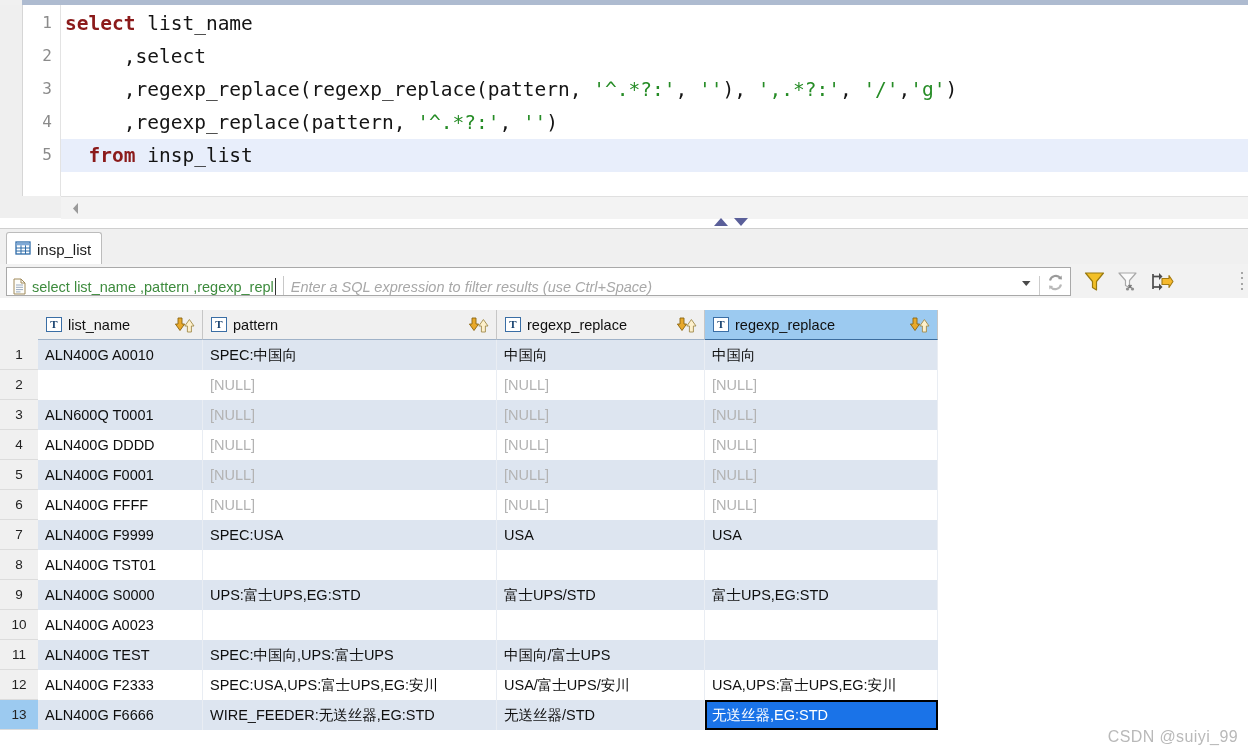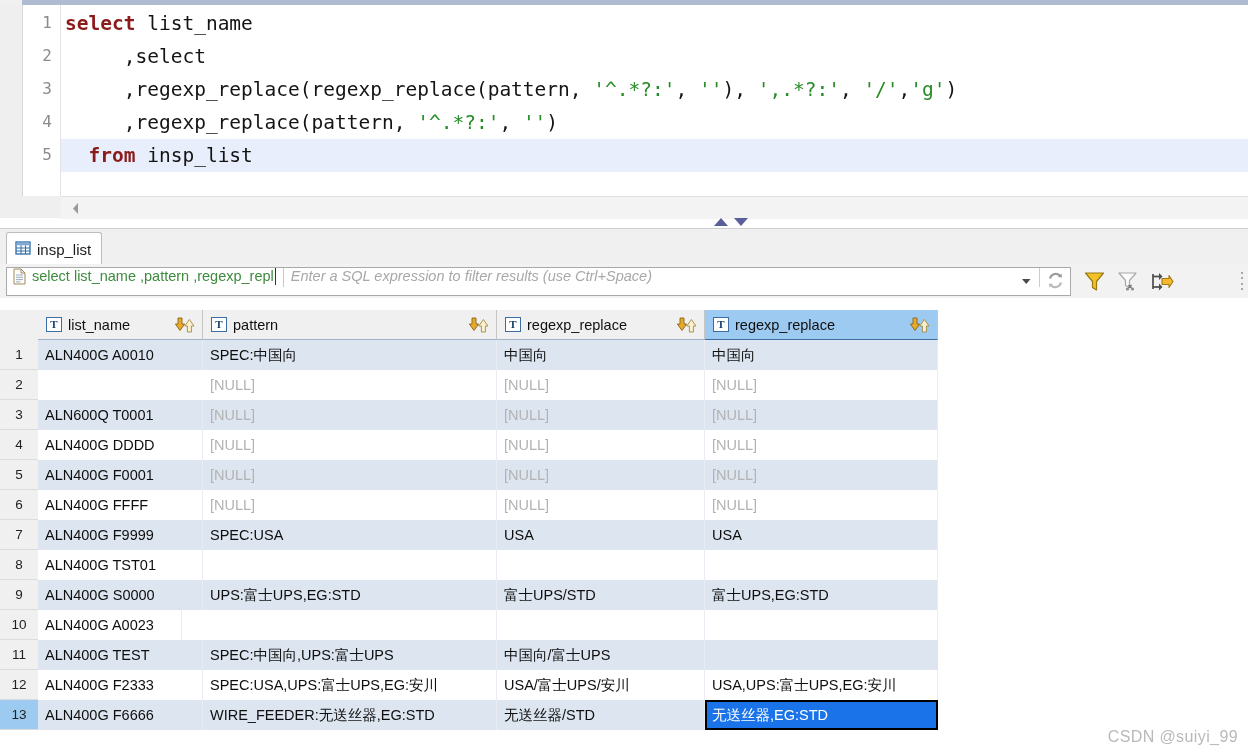--- a/index.html
+++ b/index.html
@@ -54,21 +54,21 @@
     background:#ffffff;border:1px solid #bcbcbc;border-bottom:none;
     border-radius:3px 3px 0 0;display:flex;align-items:center;gap:6px;
   }
   .tab-label{font-size:15px;color:#1a1a1a;}
   .tab-underline{position:absolute;left:0;top:35px;width:1248px;height:1px;background:#bcbcbc;}
   .tab-cover{position:absolute;left:7px;top:35px;width:101px;height:2px;background:#ffffff;}
 
   .filterbar{position:absolute;left:0;top:36px;width:1248px;height:34px;background:#f2f2f2;}
   .filterbox{
     position:absolute;left:6px;top:3px;width:1063px;height:27px;
-    background:#ffffff;border:1px solid #a9a9a9;display:flex;align-items:flex-start;
+    background:#ffffff;border:1px solid #a9a9a9;display:flex;align-items:flex-end;
   }
   .fb-icon{margin-left:5px;margin-right:5px;display:flex;align-items:center;}
   .fb-query{font-size:14.5px;color:#3d8b3d;white-space:nowrap;}
   .fb-caret{width:1px;height:17px;background:#333;margin:0 1px 0 1px;}
   .fb-sep{width:1px;height:19px;background:#c8c8c8;margin:0 7px 0 6px;}
   .fb-placeholder{font-size:14.5px;color:#a8a8a8;font-style:italic;white-space:nowrap;flex:1;}
   .fb-dd{width:26px;height:25px;display:flex;align-items:center;justify-content:center;}
   .fb-vsep{width:1px;height:19px;background:#cccccc;}
   .fb-refresh{width:30px;height:25px;display:flex;align-items:center;justify-content:center;}
   .tb-btn{position:absolute;top:4px;width:26px;height:26px;display:flex;align-items:center;justify-content:center;}
@@ -360,21 +360,21 @@
           <div class="row odd" style="top: 240px;">
             <div class="rownum">9</div>
             <div class="cell" style="left: 38px; width: 165px;">ALN400G S0000</div>
             <div class="cell" style="left: 203px; width: 294px;">UPS:富士UPS,EG:STD</div>
             <div class="cell" style="left: 497px; width: 208px;">富士UPS/STD</div>
             <div class="cell" style="left: 705px; width: 233px;">富士UPS,EG:STD</div>
             <div class="cell" style="left: 938px; width: 310px; background: rgb(255, 255, 255); border-right: none;"></div>
           </div>
           <div class="row even" style="top: 270px;">
             <div class="rownum">10</div>
-            <div class="cell" style="left: 38px; width: 144px;">ALN400G A0023</div>
+            <div class="cell" style="left: 38px; width: 165px;">ALN400G A0023</div>
             <div class="cell" style="left: 203px; width: 294px;"></div>
             <div class="cell" style="left: 497px; width: 208px;"></div>
             <div class="cell" style="left: 705px; width: 233px;"></div>
             <div class="cell" style="left: 938px; width: 310px; background: rgb(255, 255, 255); border-right: none;"></div>
           </div>
           <div class="row odd" style="top: 300px;">
             <div class="rownum">11</div>
             <div class="cell" style="left: 38px; width: 165px;">ALN400G TEST</div>
             <div class="cell" style="left: 203px; width: 294px;">SPEC:中国向,UPS:富士UPS</div>
             <div class="cell" style="left: 497px; width: 208px;">中国向/富士UPS</div>

